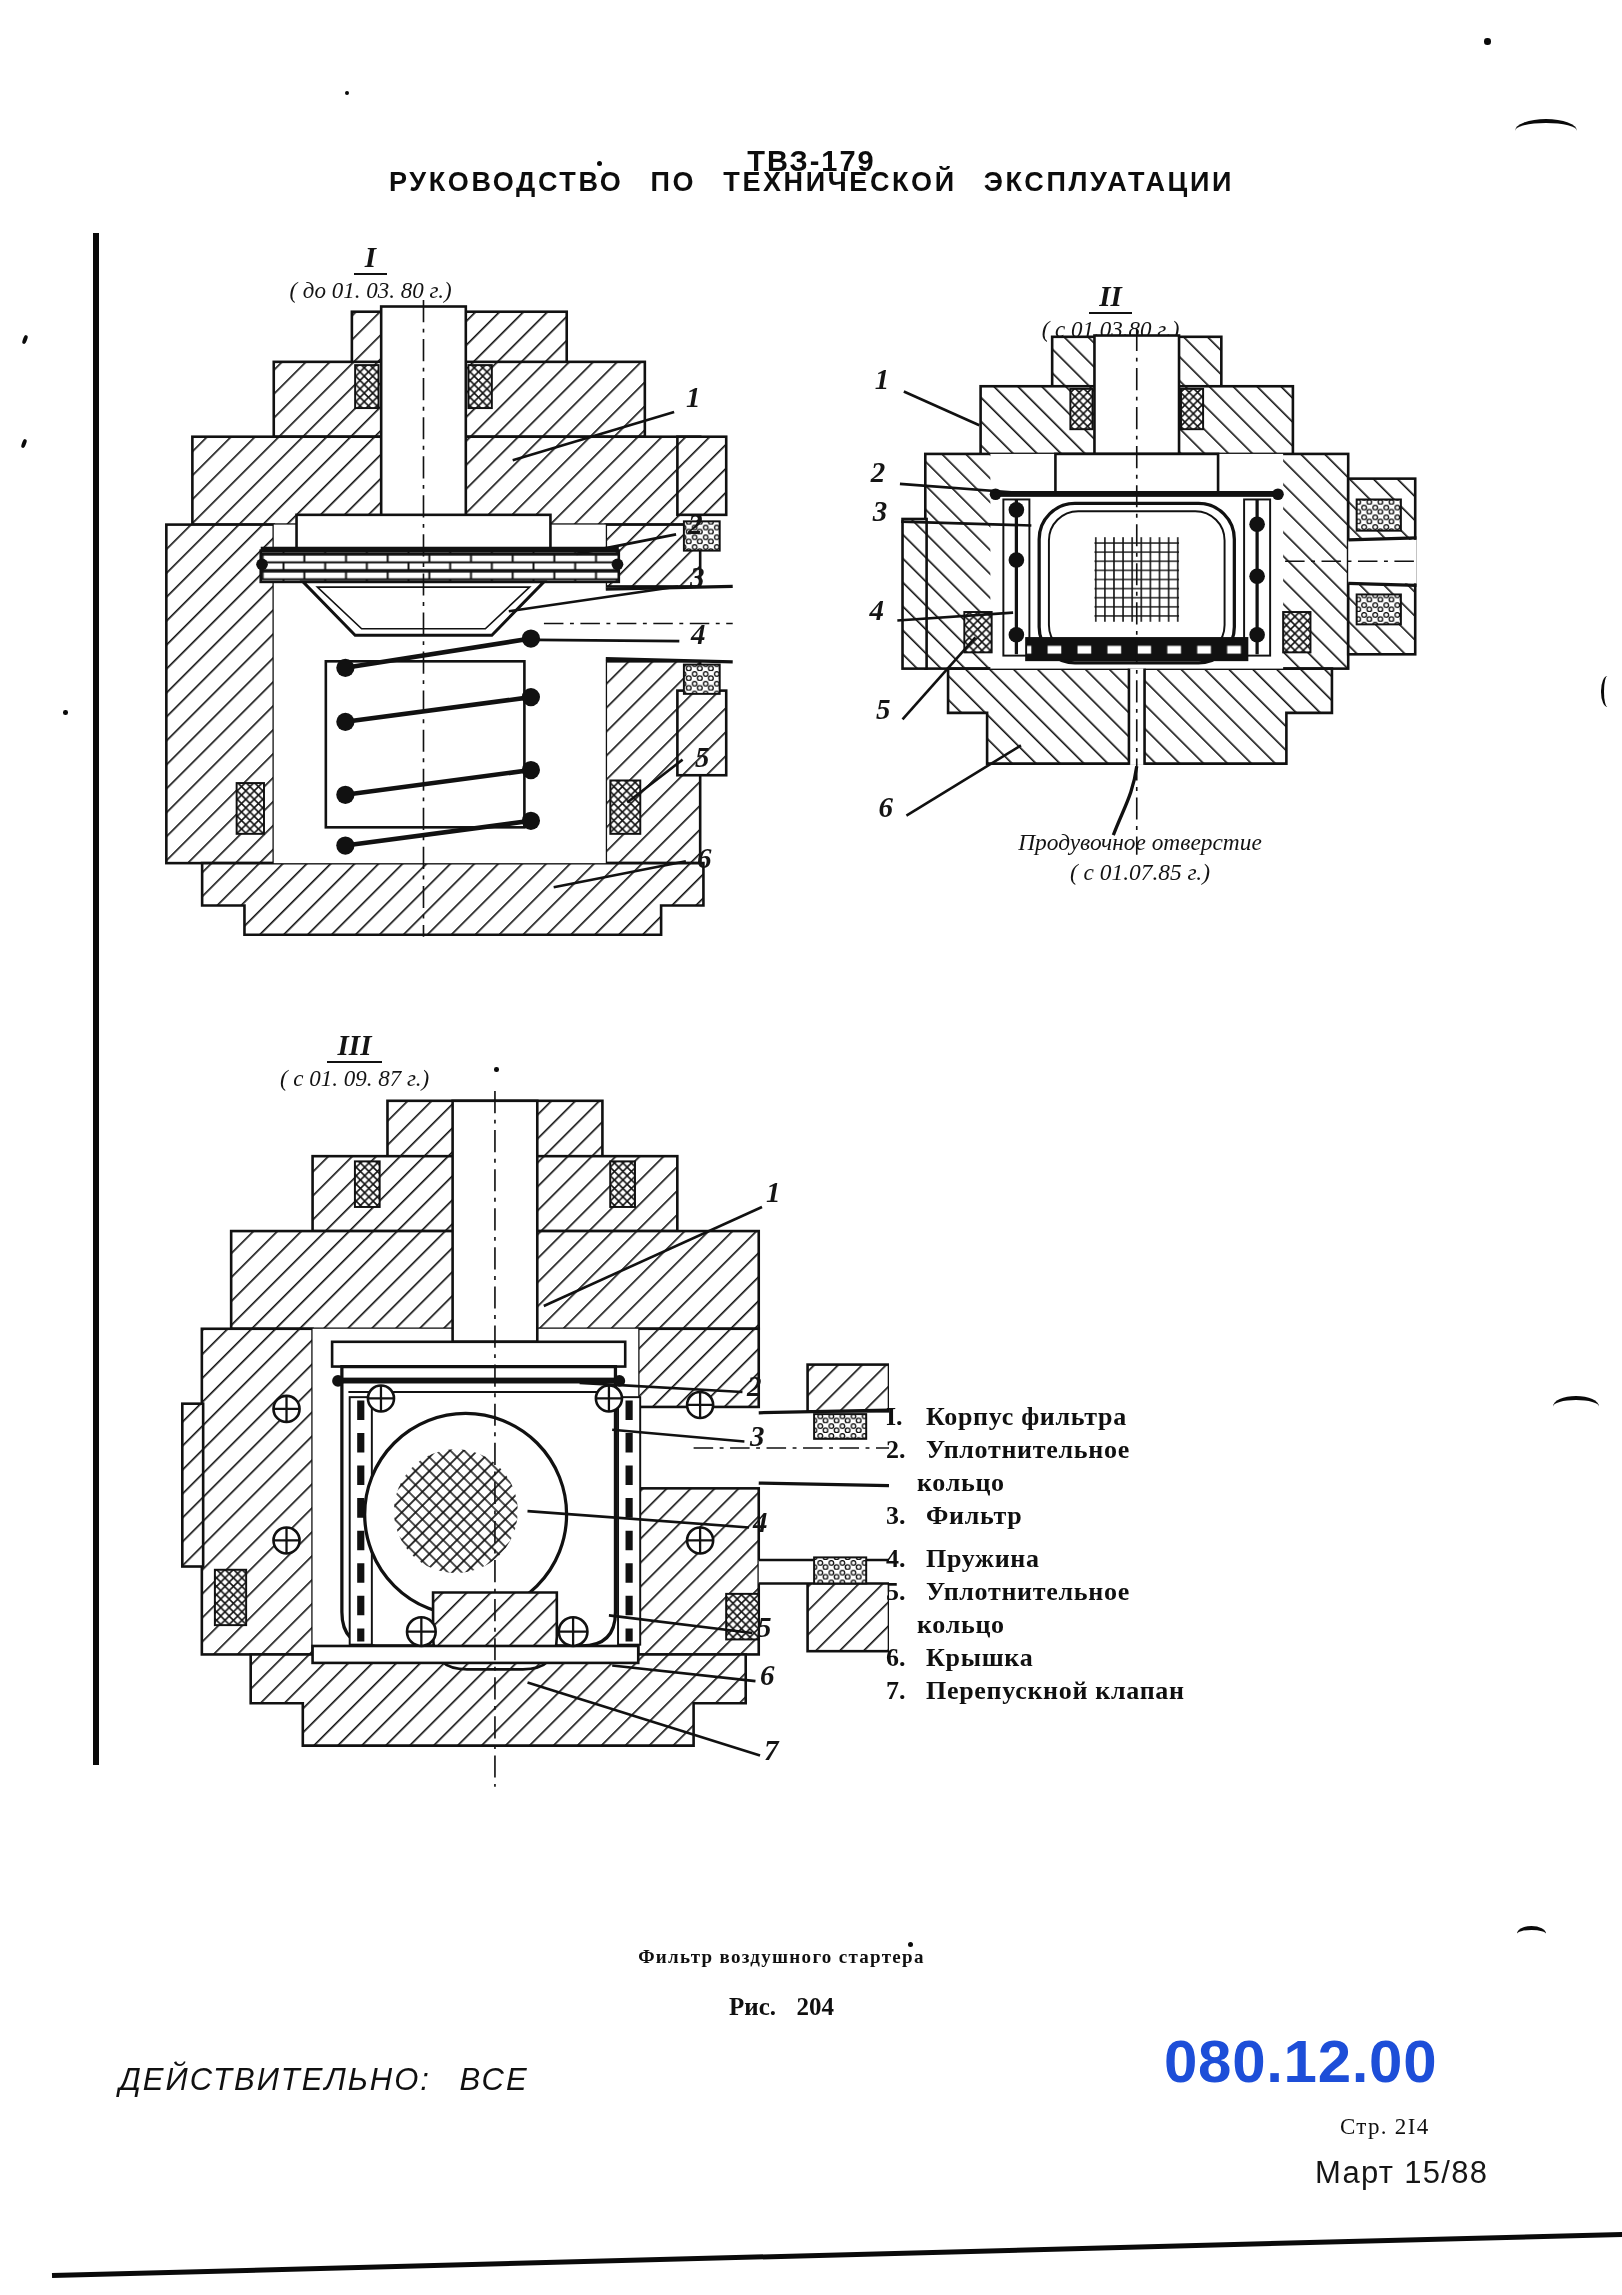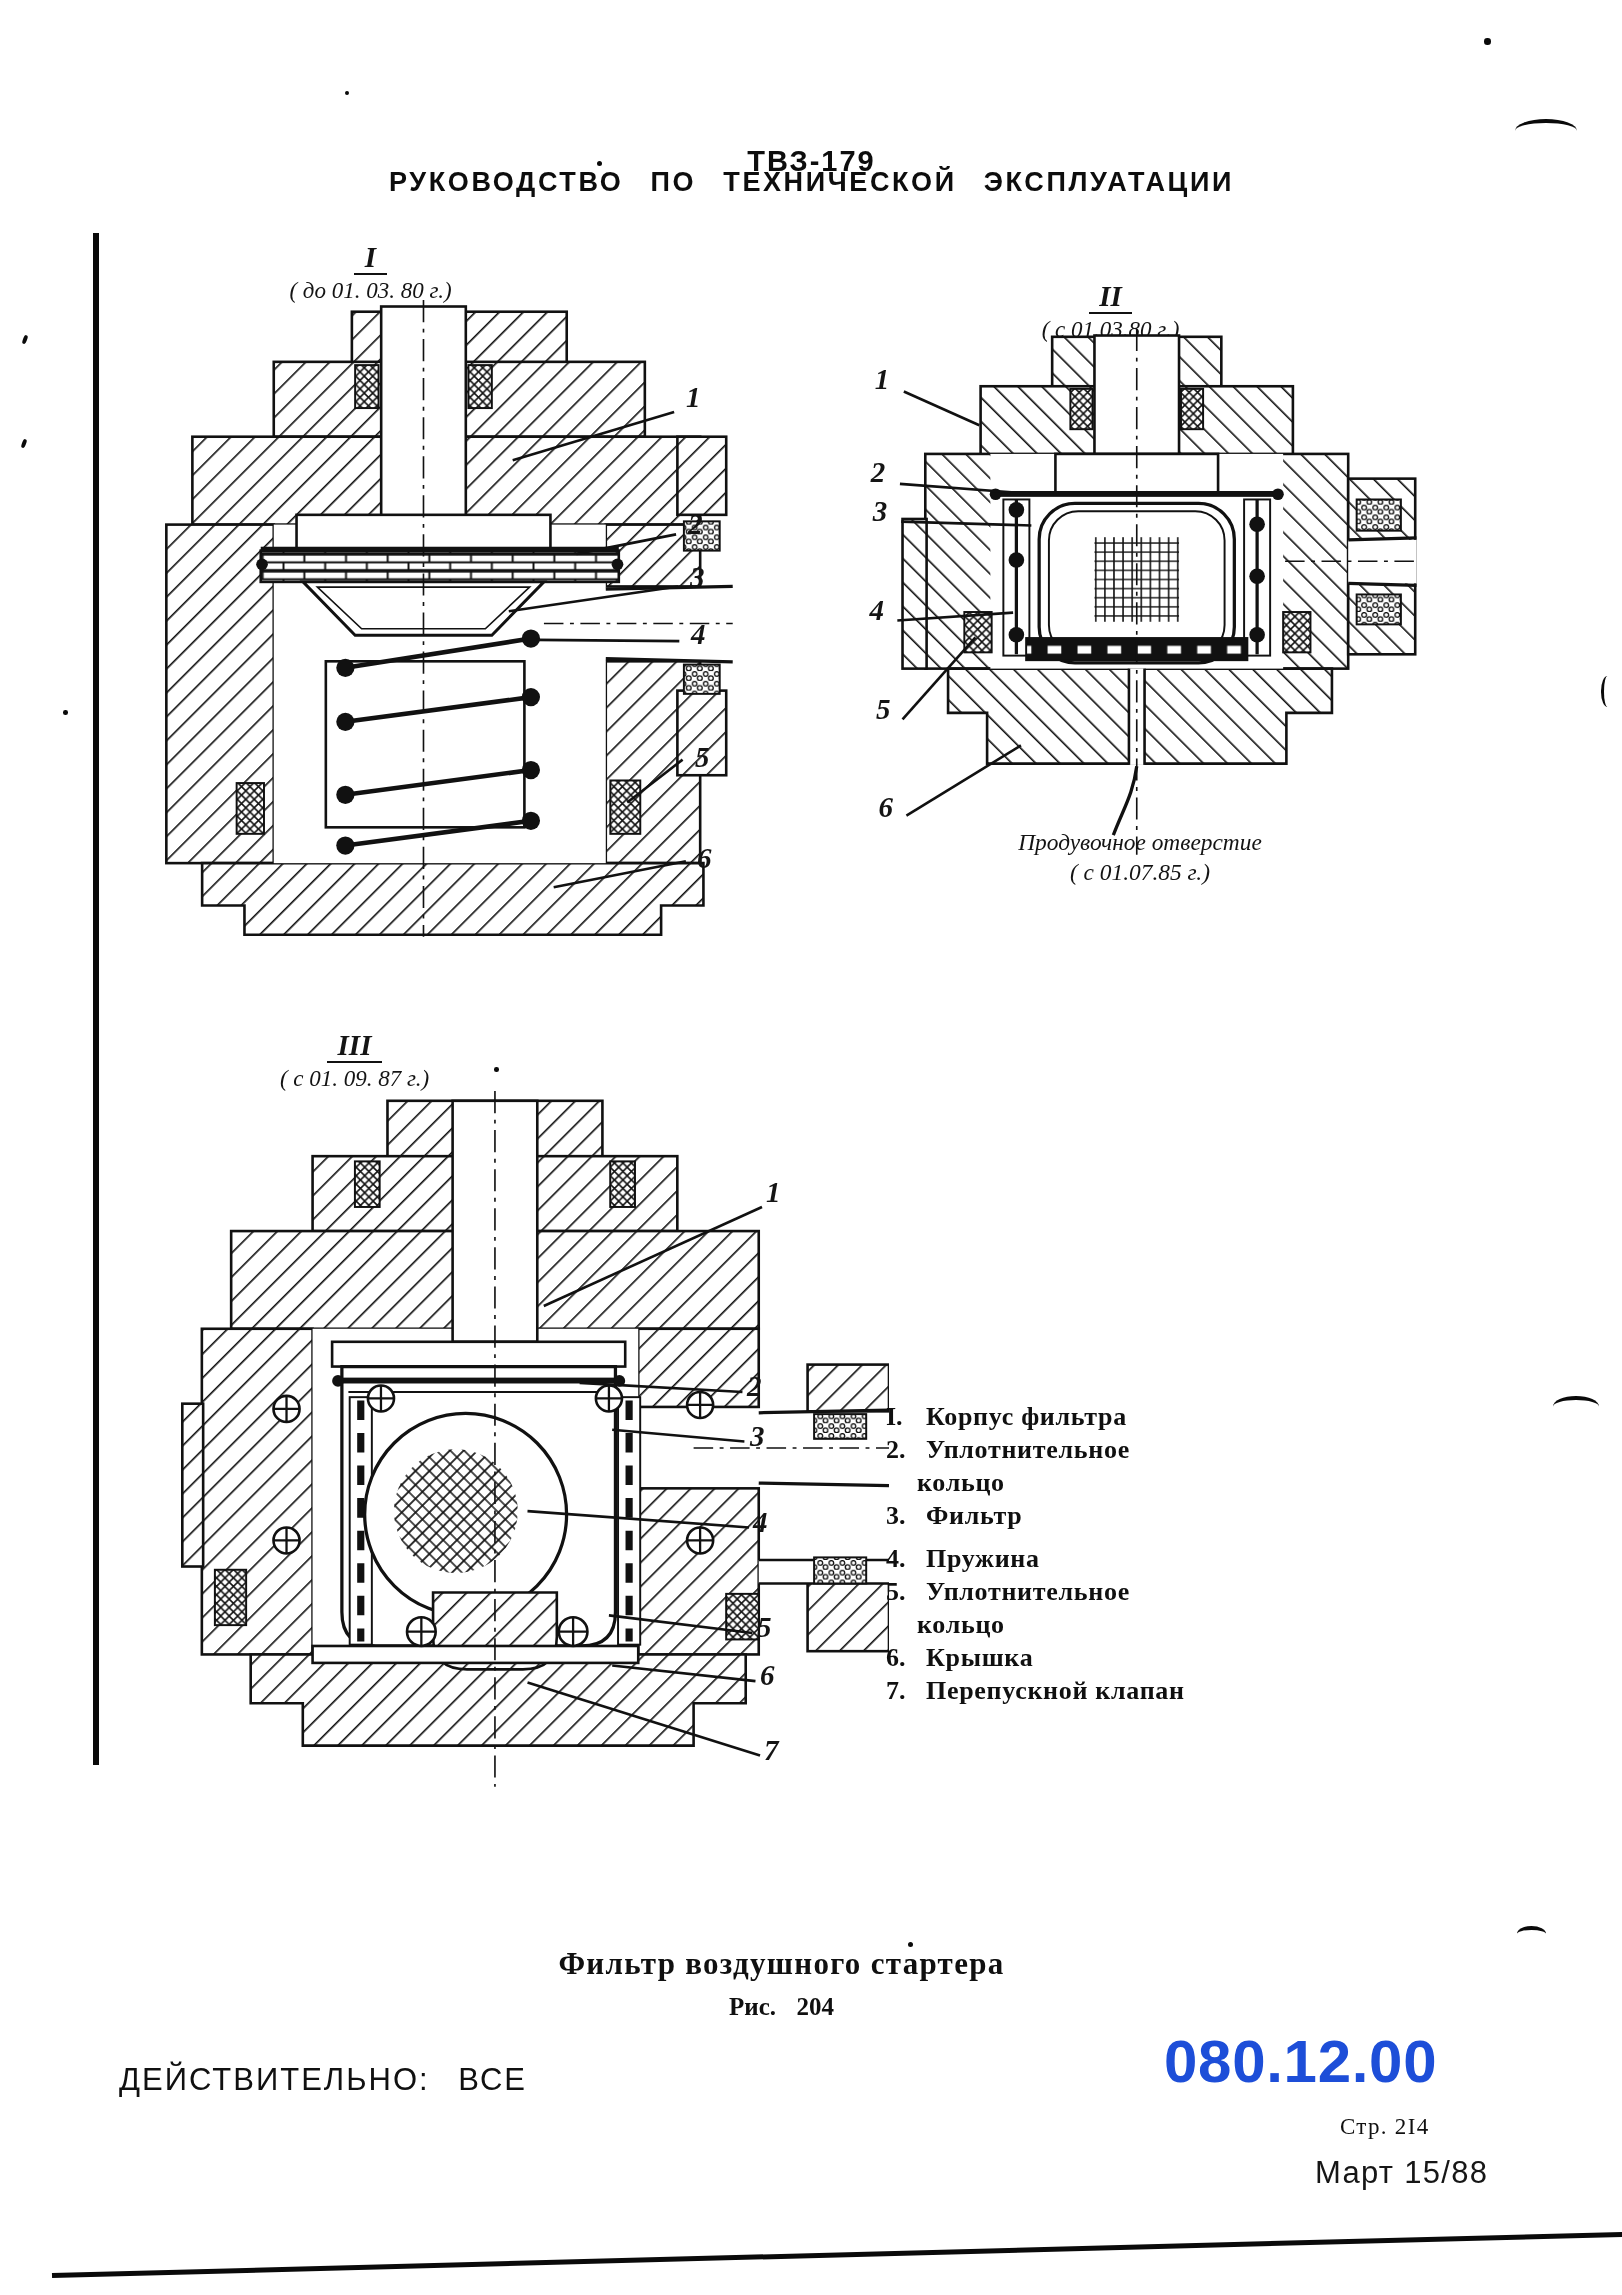--- a/index.html
+++ b/index.html
@@ -20,24 +20,24 @@
   .annot{text-align:center;font-style:italic;font-size:23.4px;color:#141414;line-height:30px;}
   
   .legend{left:886px;top:1400px;width:495px;font-family:"Liberation Serif",serif;font-weight:bold;font-size:26px;color:#101010;}
   .lg-row{display:flex;line-height:33px;}
   .lg-num{width:40px;flex:0 0 40px;}
   .lg-label{letter-spacing:0.7px;}
   .lg-cont .lg-label{margin-left:31px;}
   .lg-gap{height:10.4px;}
   
   .caption{left:521px;width:521px;text-align:center;font-weight:bold;color:#101010;}
-  .cap-title{top:1946px;font-size:31px;letter-spacing:1.3px;}
+  .cap-title{top:1946px;font-size:19px;letter-spacing:1.3px;}
   .cap-ref{top:1993px;font-size:25px;word-spacing:14.3px;}
   
-  .validity{left:119px;top:2062px;font-family:"Liberation Sans",sans-serif;font-size:31px;letter-spacing:2px;word-spacing:18px;color:#101010;}
+  .validity{left:119px;top:2062px;font-family:"Liberation Sans",sans-serif;font-size:31px;letter-spacing:2px;word-spacing:18px;color:#101010;font-style:italic;}
   .docnum{left:1164px;top:2027px;font-family:"Liberation Sans",sans-serif;font-weight:bold;font-size:60px;letter-spacing:0.7px;color:#1d4ed8;}
   .pageref{left:1340px;top:2114px;font-size:23px;letter-spacing:1.3px;color:#101010;}
   .dateref{left:1315px;top:2155px;font-family:"Liberation Sans",sans-serif;font-size:31px;letter-spacing:1.3px;color:#161616;}
   
   .vrule{left:93px;top:233px;width:5.9px;height:1532px;background:#0a0a0a;}
   .brule{left:52px;top:2273px;width:1576px;height:4.6px;background:#0a0a0a;transform:rotate(-1.5deg);transform-origin:left center;}
   .speck{background:#0a0a0a;border-radius:50%;}
   .swoosh{border-top:4.6px solid #0a0a0a;border-radius:50%;}
   .swooshv{border-left:3.9px solid #0a0a0a;border-radius:50%;}
   svg{display:block;}

